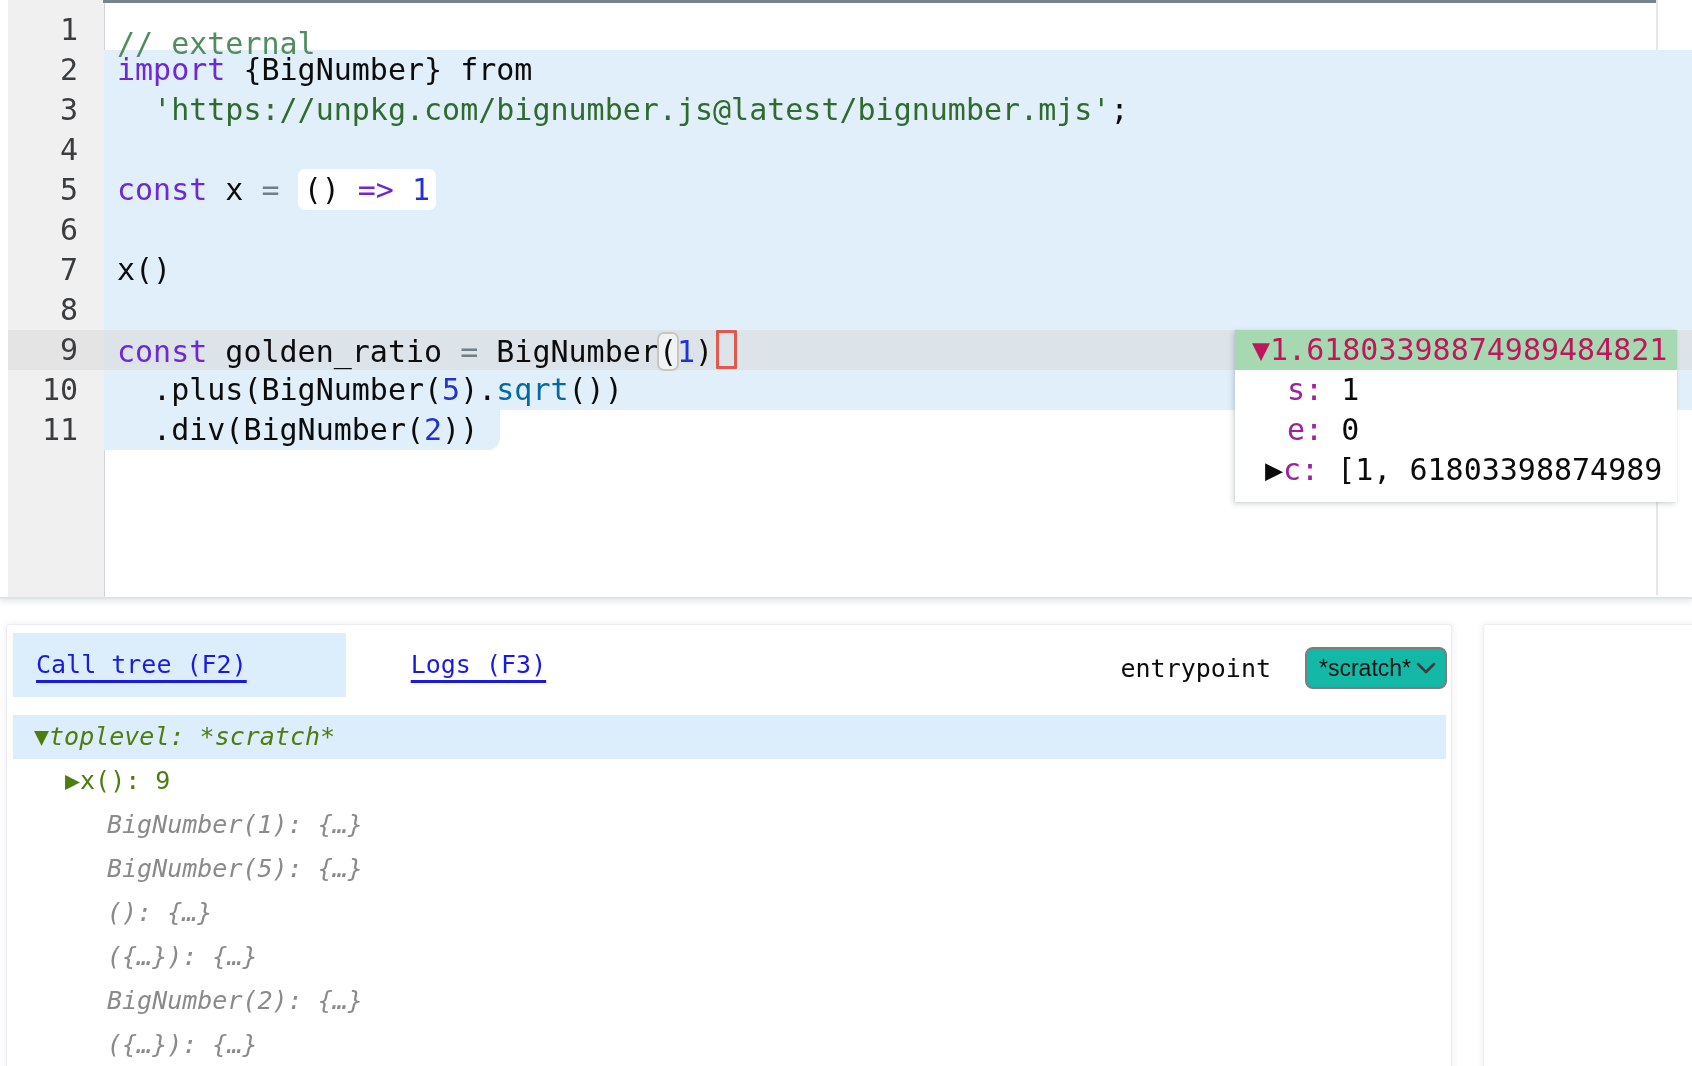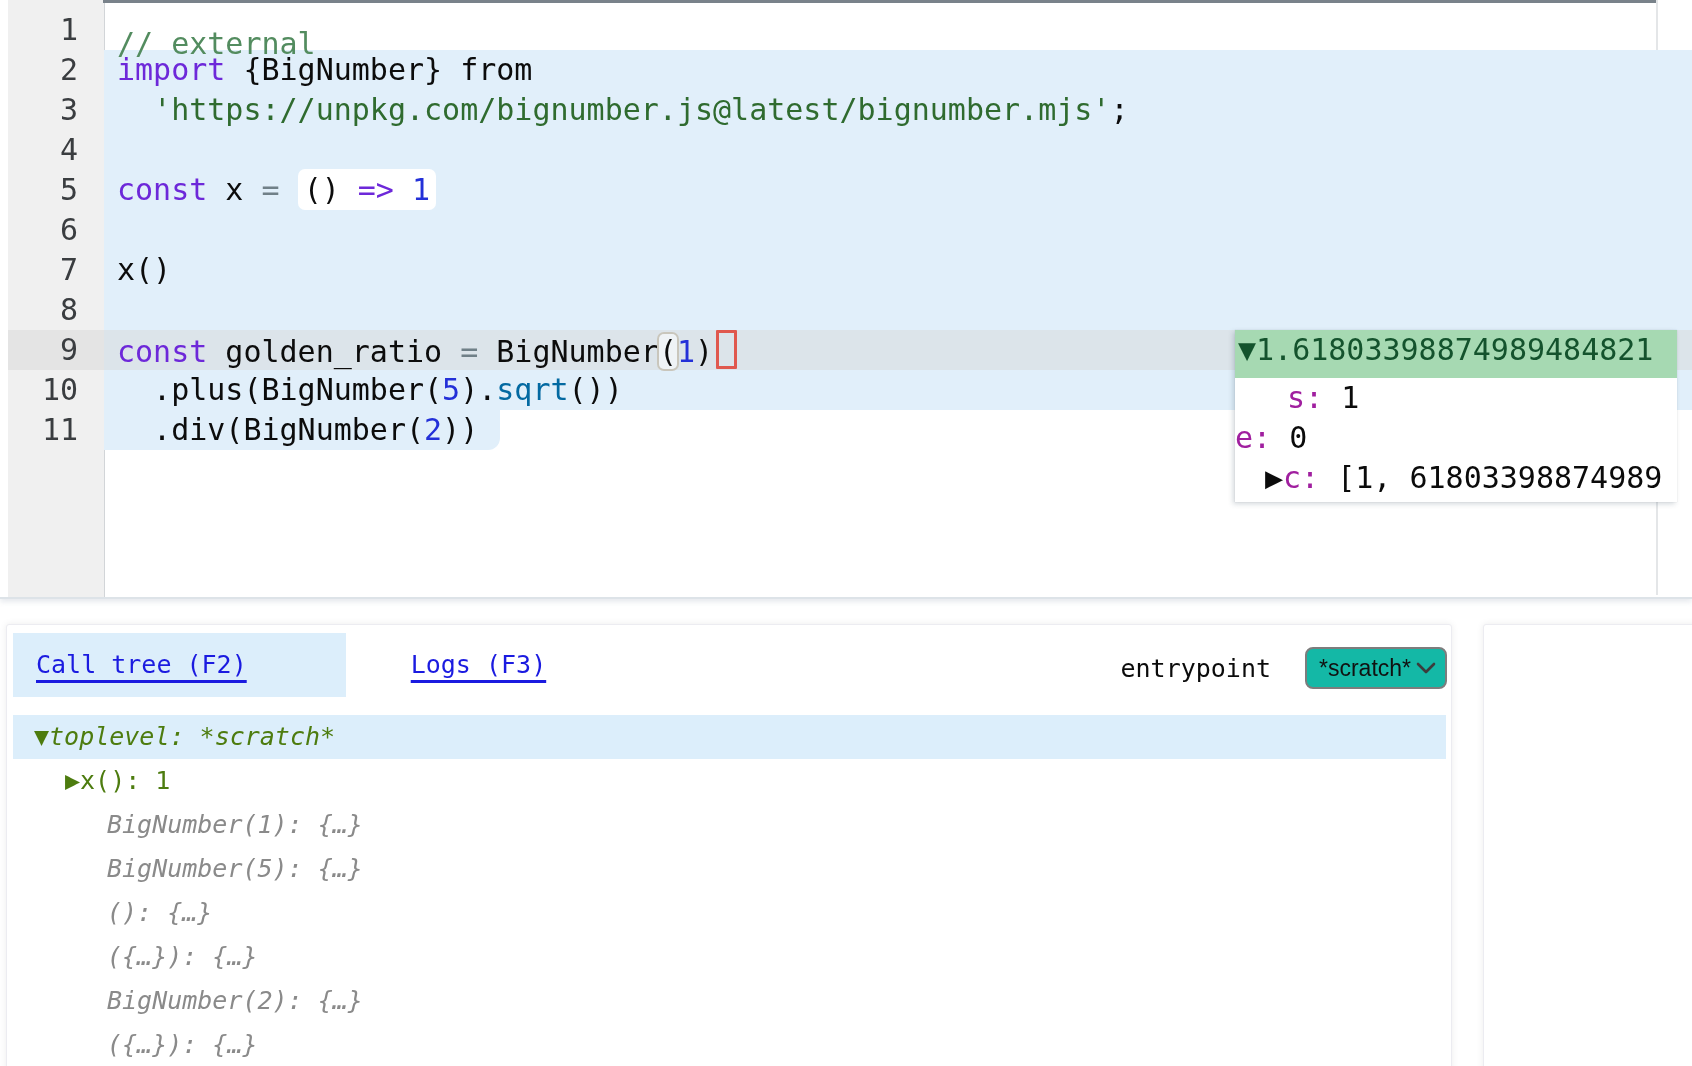--- a/index.html
+++ b/index.html
@@ -65,22 +65,22 @@
   }
 
   
   #result-panel{
     position:absolute;left:1235px;top:330px;width:442px;height:172px;
     background:#ffffff;
     box-shadow:-2px 2px 5px rgba(60,80,100,.22), 0 0 1px rgba(0,0,0,.15);
     overflow:hidden;
   }
   #result-header{
-    height:48px;line-height:40px;background:#a6d9b2;
-    font-size:30px;color:#14532d;white-space:pre;padding-left:3px;
+    height:40px;line-height:40px;background:#a6d9b2;
+    font-size:30px;color:#be185d;white-space:pre;padding-left:17px;
   }
   .result-row{
     height:40px;line-height:40px;font-size:30px;white-space:pre;
     overflow:hidden;color:#0b0b0b;
   }
   .result-row .okey{color:#a01f9f;}
   .result-row .oarrow{color:#0b0b0b;}
 
   
   .panel{
@@ -163,21 +163,21 @@
       <div class="code-line" style="top: 290px;"></div>
       <div class="code-line" style="top: 330px;"><span class="tk-keyword">const</span><span class="tk-plain"> golden_ratio </span><span class="tk-operator">=</span><span class="tk-plain"> BigNumber</span><span class="tk-plain bracket-match">(</span><span class="tk-number">1</span><span class="tk-plain">)</span><span class="cursor-box"></span></div>
       <div class="code-line" style="top: 370px;"><span class="tk-plain">  .plus(BigNumber(</span><span class="tk-number">5</span><span class="tk-plain">).</span><span class="tk-method">sqrt</span><span class="tk-plain">())</span></div>
       <div class="code-line" style="top: 410px;"><span class="tk-plain">  .div(BigNumber(</span><span class="tk-number">2</span><span class="tk-plain">))</span></div>
     </div>
 
   <div id="result-panel">
     <div id="result-header"><span>▼</span><span>1.61803398874989484821</span></div>
     <div id="result-rows">
         <div class="result-row" style="padding-left: 52px;"><span class="okey">s:</span><span> 1</span></div>
-        <div class="result-row" style=""><span class="okey">e:</span><span> 0</span></div>
+        <div class="result-row" style="padding-left: 52px;"><span class="okey">e:</span><span> 0</span></div>
         <div class="result-row" style="padding-left: 30px;"><span class="oarrow">▶</span><span class="okey">c:</span><span> [1, 61803398874989</span></div>
       </div>
   </div>
 </div>
 
 <div id="panel-left" class="panel">
   <div id="tabs-row">
     <a class="tab active">Call tree (F2)</a>
     <a class="tab plain">Logs (F3)</a>
   </div>
@@ -185,21 +185,21 @@
     <span id="entry-label">entrypoint</span>
     <div id="entry-select">
       <span>*scratch*</span>
       <svg width="20" height="14" viewBox="0 0 20 14">
           <polyline points="2,3 10,11 18,3" fill="none" stroke="#3c3c3c" stroke-width="2.6" stroke-linecap="round" stroke-linejoin="round"></polyline>
         </svg>
     </div>
   </div>
   <div id="tree-rows">
       <div class="tree-row toplevel"><span class="arrow">▼</span><span>toplevel: *scratch*</span></div>
-      <div class="tree-row call"><span class="arrow">▶</span><span>x(): 1</span></div>
+      <div class="tree-row call"><span class="arrow">▶</span><span>x(): 9</span></div>
       <div class="tree-row sub"><span>BigNumber(1): {…}</span></div>
       <div class="tree-row sub"><span>BigNumber(5): {…}</span></div>
       <div class="tree-row sub"><span>(): {…}</span></div>
       <div class="tree-row sub"><span>({…}): {…}</span></div>
       <div class="tree-row sub"><span>BigNumber(2): {…}</span></div>
       <div class="tree-row sub"><span>({…}): {…}</span></div>
     </div>
 </div>
 
 <div id="panel-right" class="panel"></div>

